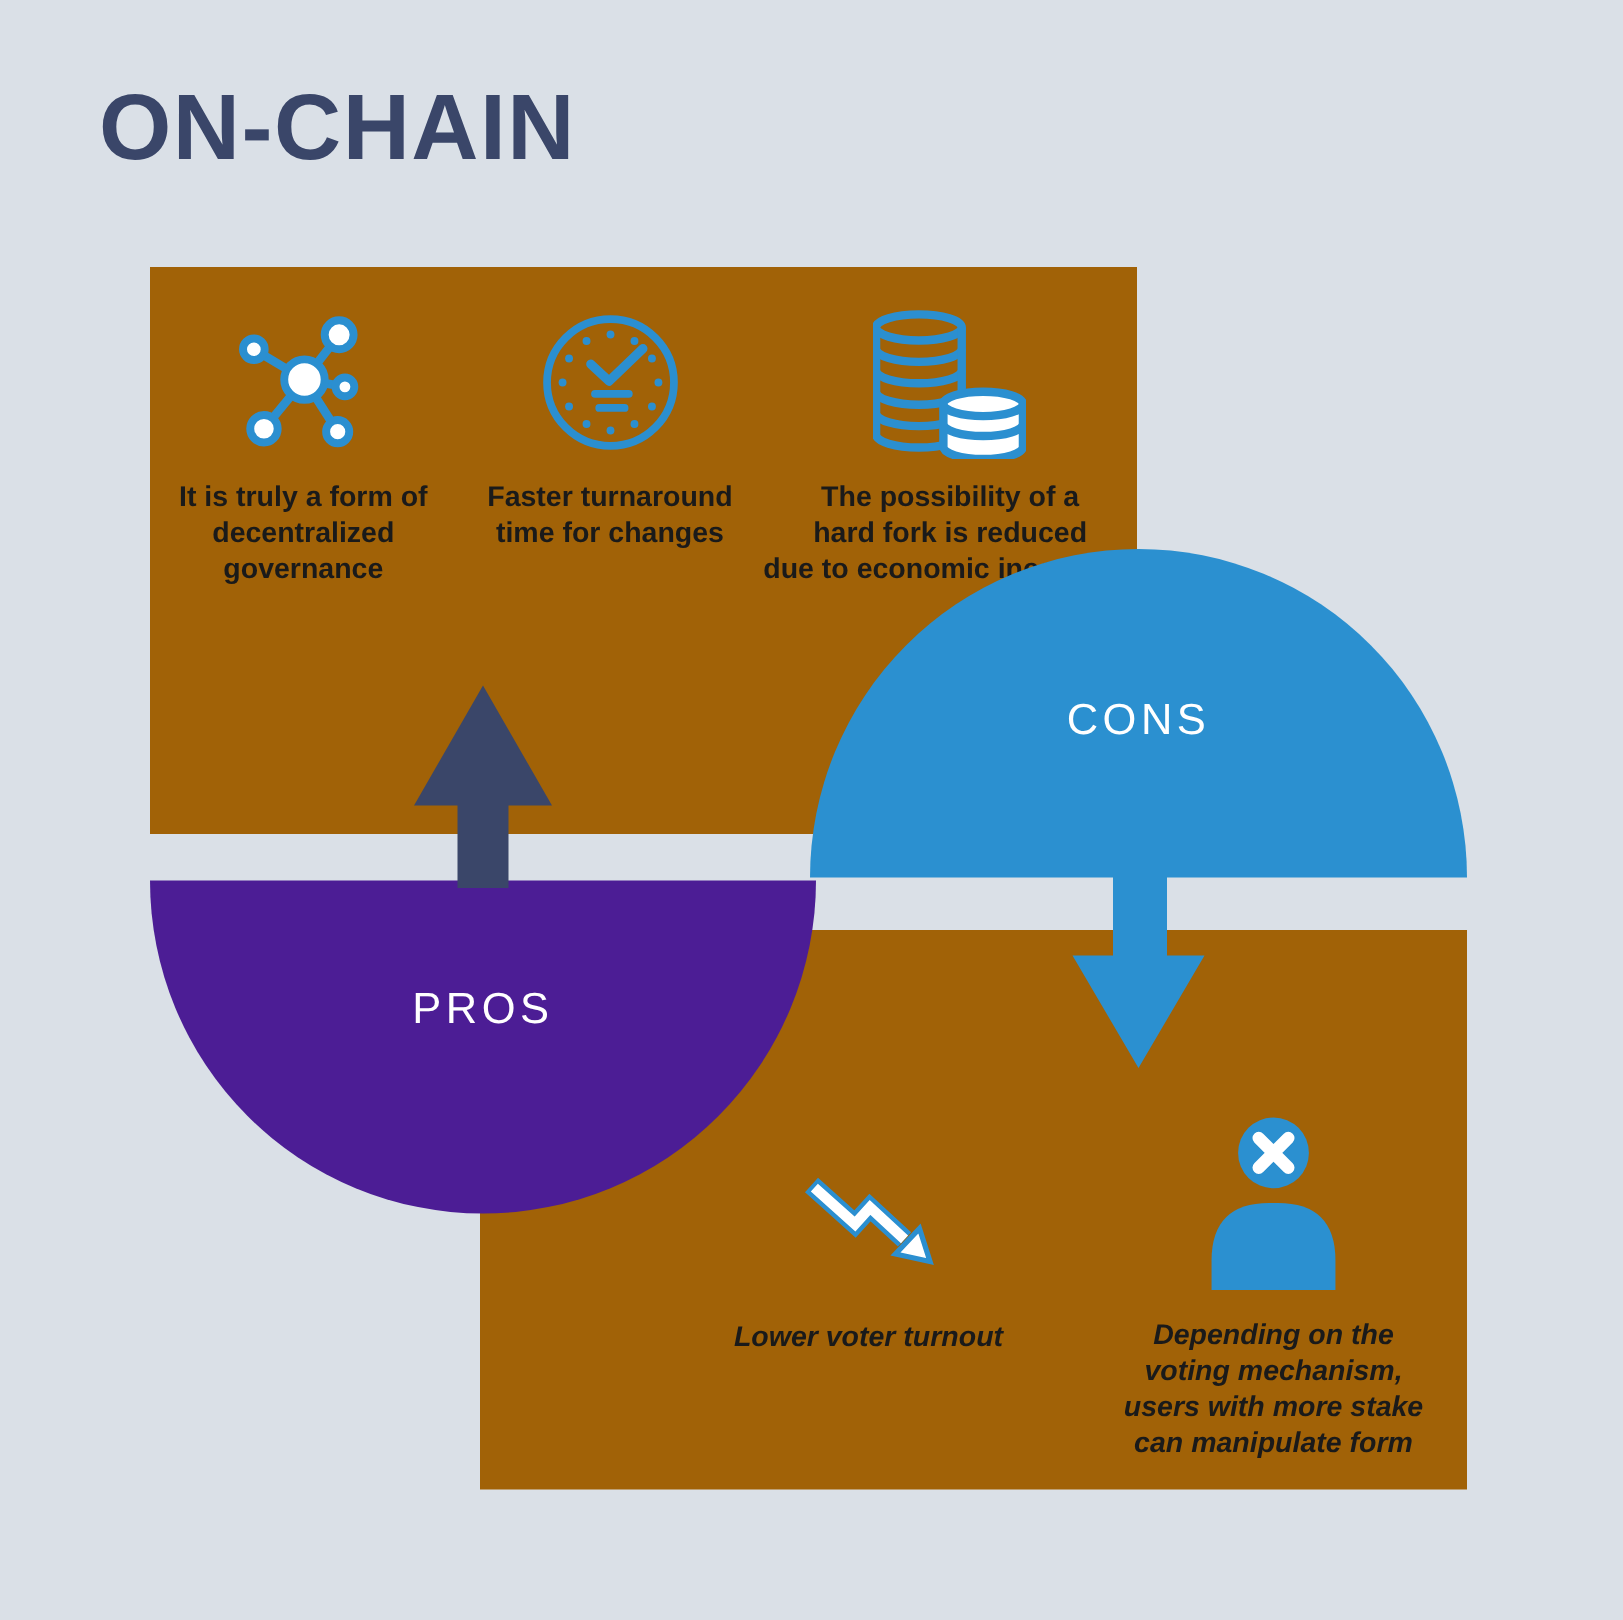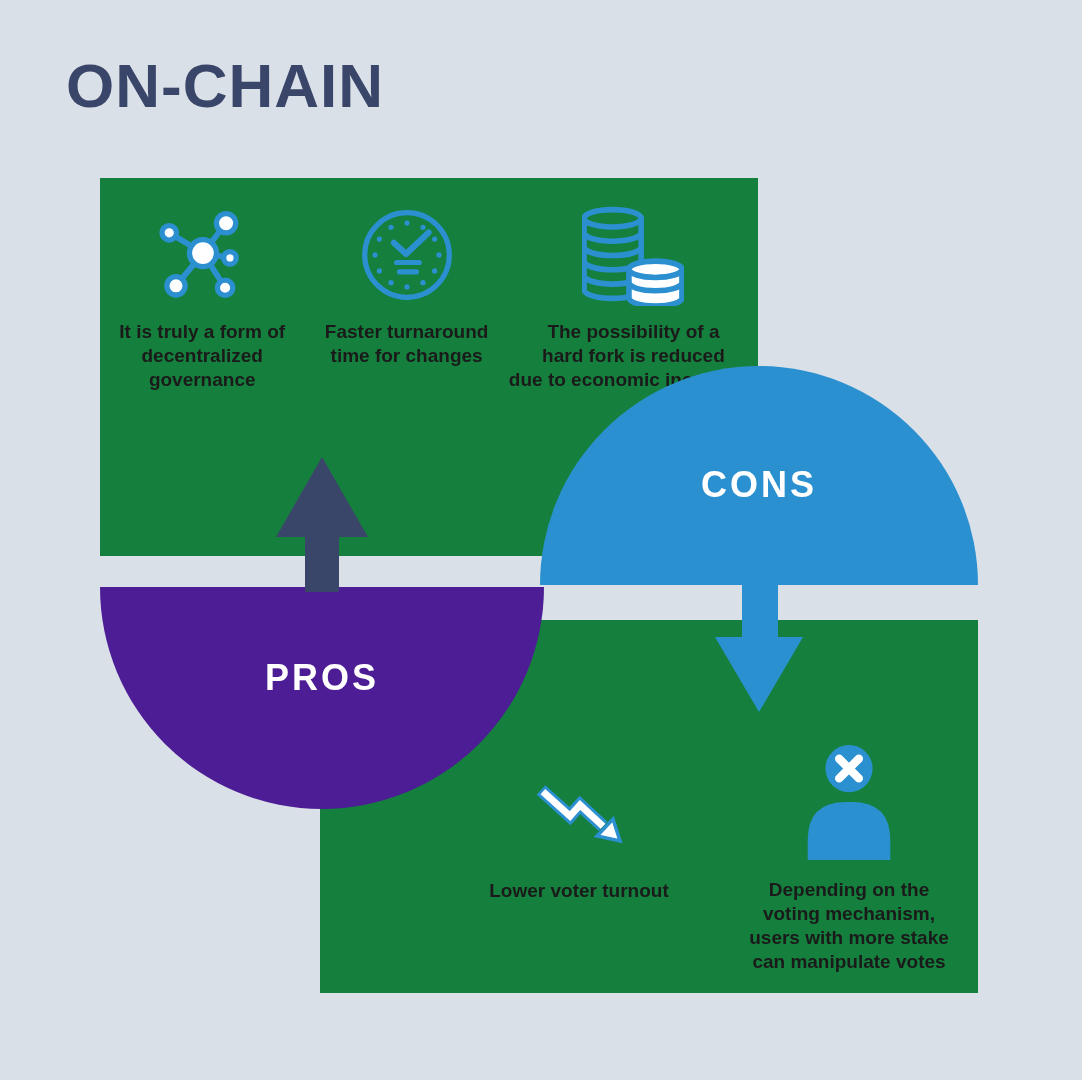--- a/index.html
+++ b/index.html
@@ -19,21 +19,21 @@
     left: 66px;
     top: 50px;
     font-size: 62px;
     font-weight: bold;
     letter-spacing: 1px;
     color: #3a4669;
   }
 
   .card {
     position: absolute;
-    background: #15803d;
+    background: #a16207;
     z-index: 1;
   }
   .card.top-card  { left: 100px; top: 178px; width: 658px; height: 378px; display: flex; }
   .card.bottom-card { left: 320px; top: 620px; width: 658px; height: 373px; }
 
   .top-item {
     flex: 1 1 0;
     display: flex;
     flex-direction: column;
     align-items: center;
@@ -51,21 +51,21 @@
     line-height: 24px;
     font-weight: bold;
     color: #1a1a1a;
     text-align: center;
     white-space: pre;
   }
 
   .con-item { position: absolute; display: flex; flex-direction: column; align-items: center; }
   .con-item.turnout { left: 128px; top: 158px; width: 262px; }
   .con-item.stake   { left: 398px; top: 124px; width: 262px; }
-  .con-item .caption { margin-top: 12px; }
+  .con-item .caption { margin-top: 12px; font-style: italic; }
 
   .pros-shape {
     position: absolute;
     left: 100px; top: 587px;
     width: 444px; height: 222px;
     background: #4c1d95;
     border-radius: 0 0 222px 222px;
     z-index: 2;
   }
   .cons-shape {
@@ -74,22 +74,22 @@
     width: 438px; height: 219px;
     background: #2b90d0;
     border-radius: 219px 219px 0 0;
     z-index: 2;
   }
   .half-label {
     position: absolute;
     width: 100%;
     text-align: center;
     color: #ffffff;
-    font-weight: bold;
-    font-size: 36px;
+    font-weight: normal;
+    font-size: 29px;
     letter-spacing: 3px;
   }
   .pros-shape .half-label { top: 70px; }
   .cons-shape .half-label { top: 98px; }
 
   .arrows-overlay {
     position: absolute;
     left: 0; top: 0;
     width: 1082px; height: 1080px;
     z-index: 3;
@@ -196,21 +196,21 @@
       <div>
         <svg width="100" height="118" viewBox="0 0 100 120" fill="none">
           <circle cx="50" cy="25" r="24" fill="#2b90d0"></circle>
           <path d="M40,15 L60,35 M60,15 L40,35" stroke="#ffffff" stroke-width="8.5" stroke-linecap="round"></path>
           <path d="M8,118 V98 Q8,59 47,59 H53 Q92,59 92,98 V118 Z" fill="#2b90d0"></path>
         </svg>
       </div>
       <div class="caption">Depending on the
 voting mechanism,
 users with more stake
-can manipulate votes</div>
+can manipulate form</div>
     </div>
 
   </div>
 
   <div class="pros-shape">
     <div class="half-label">PROS</div>
   </div>
 
   <div class="cons-shape">
     <div class="half-label">CONS</div>

